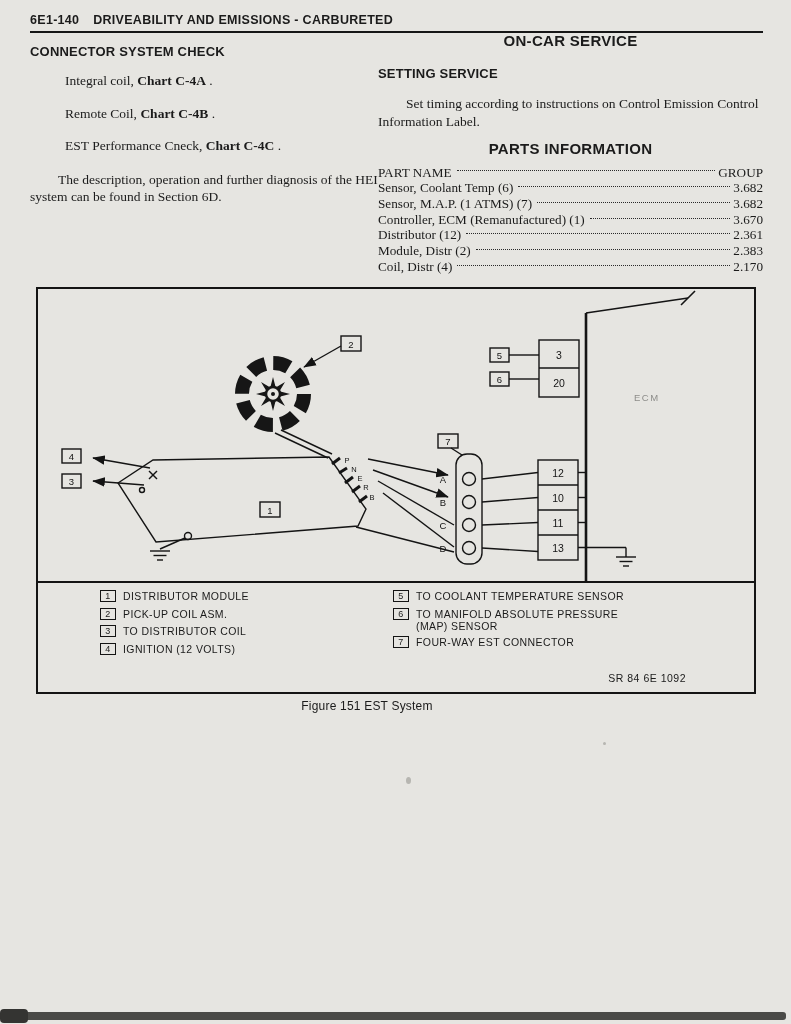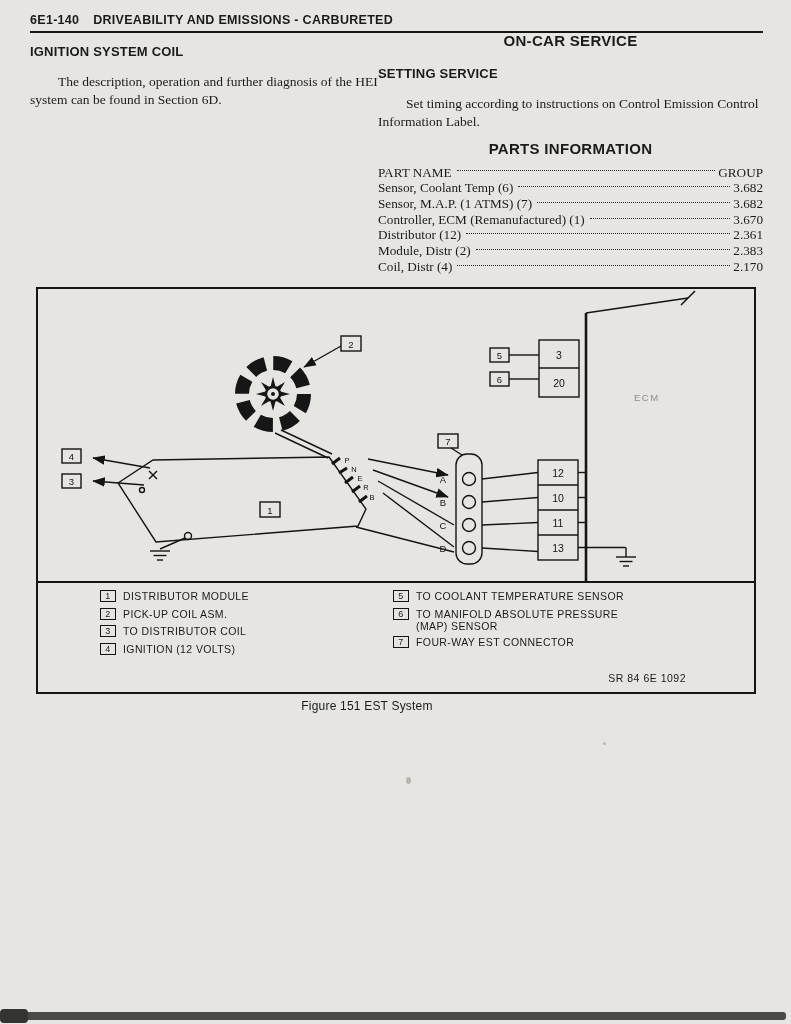--- a/index.html
+++ b/index.html
@@ -69,21 +69,26 @@
 </head>
 <body>
 
 <header class="hdr">
   <span class="hdr-code">6E1-140</span>
   <span>DRIVEABILITY AND EMISSIONS - CARBURETED</span>
 </header>
 <div class="hdr-rule"></div>
 
 <section class="col-left">
-  <h3 class="h-sub">IGNITION SYSTEM COIL</h3>
+  <h3 class="h-sub">CONNECTOR SYSTEM CHECK</h3>
+  <div class="checks">
+    <p class="check-line"><span>Integral coil, </span><b>Chart C-4A</b><span> .</span></p>
+    <p class="check-line"><span>Remote Coil, </span><b>Chart C-4B</b><span> .</span></p>
+    <p class="check-line"><span>EST Performance Cneck, </span><b>Chart C-4C</b><span> .</span></p>
+  </div>
   <p class="note">The description, operation and further diagnosis of the HEI system can be found in Section 6D.</p>
 </section>
 
 <section class="col-right">
   <h2 class="h-center">ON-CAR SERVICE</h2>
   <h3 class="h-sub">SETTING SERVICE</h3>
   <p class="body-text">Set timing according to instructions on Control Emission Control Information Label.</p>
   <h2 class="h-center" style="margin-bottom:8px;">PARTS INFORMATION</h2>
   <div class="parts">
     <div class="prow">

